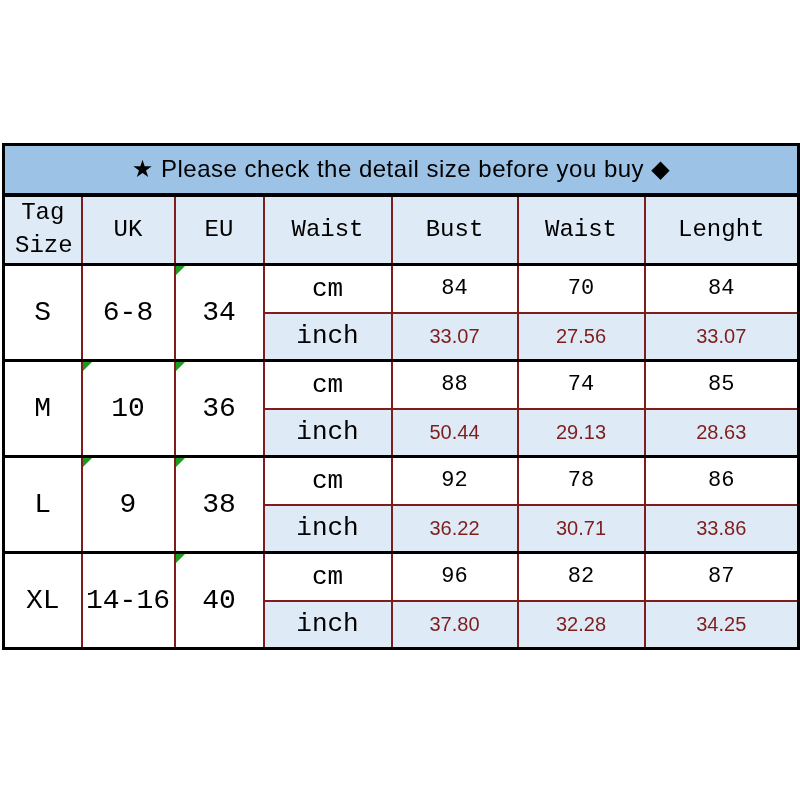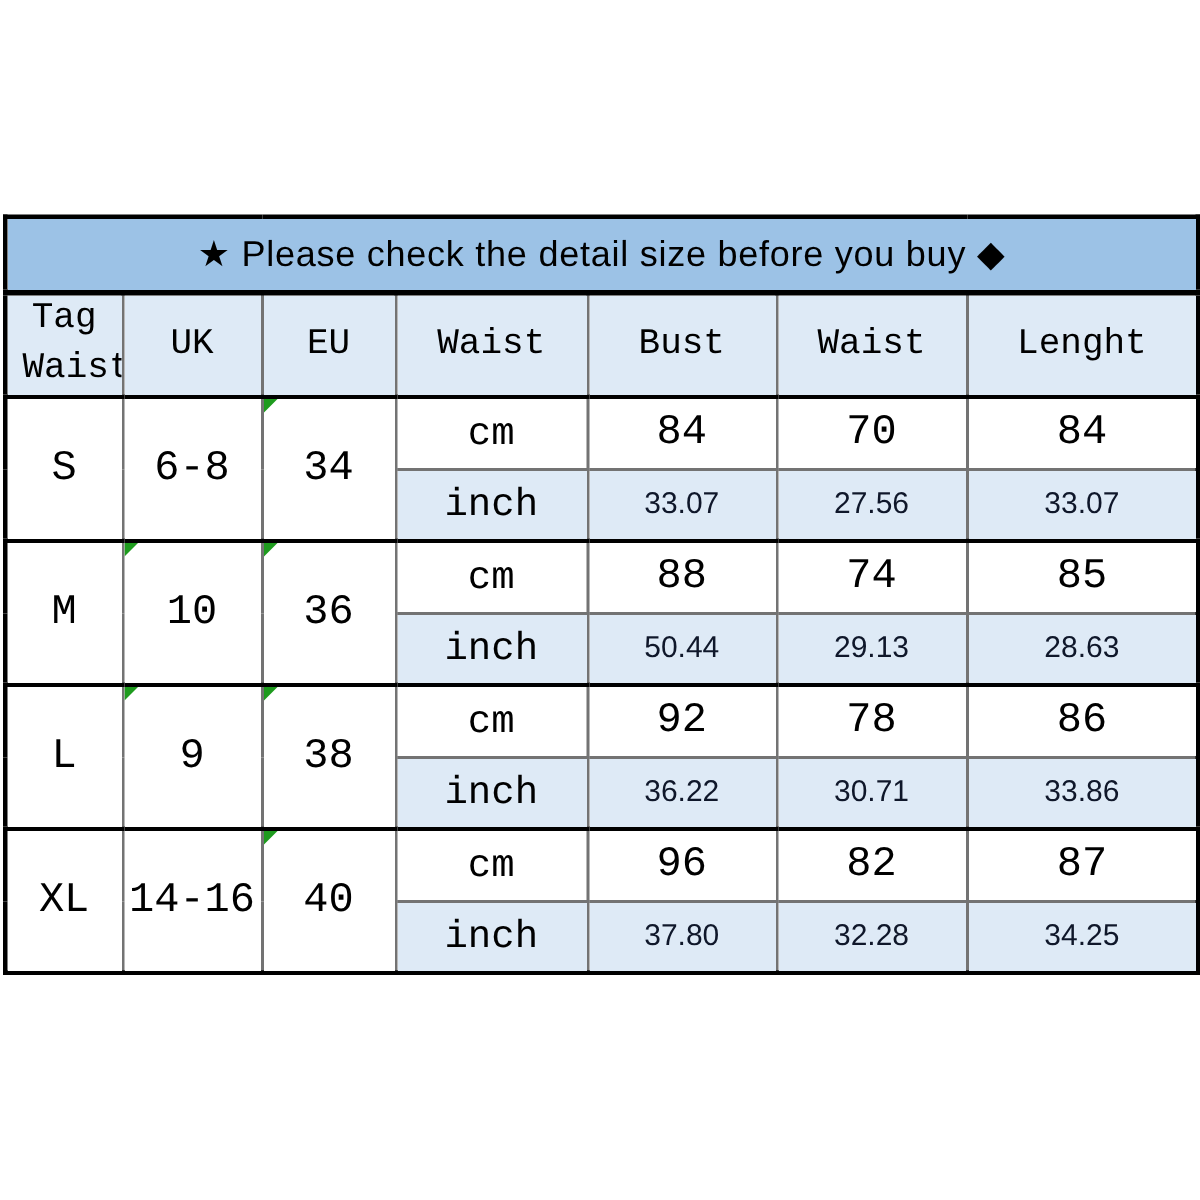--- a/index.html
+++ b/index.html
@@ -13,21 +13,21 @@
   }
   table.size-chart {
     position:absolute;
     top:143px; left:2px;
     width:795px;
     border-collapse:collapse;
     table-layout:fixed;
     border:3px solid #000;
   }
   td {
-    border:2px solid #737373;
+    border:2px solid #7f1d1d;
     text-align:center;
     vertical-align:middle;
     color:#000;
     overflow:hidden;
     position:relative;
   }
   
   tr.banner-row { height:50px; }
   td.banner-cell {
     background:#9CC2E6;
@@ -57,27 +57,27 @@
     font-size:28px;
   }
   td.unit-cell {
     font-family:"Liberation Mono","DejaVu Sans Mono",monospace;
     font-size:26px;
     margin-top:20px;
   }
   td.cm-value {
     background:#ffffff;
     font-family:"Liberation Mono","DejaVu Sans Mono",monospace;
-    font-size:28px;
+    font-size:22px;
   }
   tr.inch-row td { background:#DEEAF6; }
   td.inch-value {
     font-family:"Liberation Sans", sans-serif;
     font-size:20px;
-    color:#0f172a;
+    color:#7f1d1d;
   }
   
   .marker {
     position:absolute;
     top:0; left:0;
     width:0; height:0;
     border-top:9px solid #1E9B1E;
     border-right:9px solid transparent;
   }
 </style>
@@ -95,21 +95,21 @@
         <col style="width:127px">
       <col style="width:154px">
     </colgroup>
 
     <tbody>
         <tr class="banner-row">
       <td class="banner-cell" colspan="7">★ Please check the detail size before you buy ◆</td>
     </tr>
 
     <tr class="header-row">
-      <td class="tag-size-header">Tag Waist</td>
+      <td class="tag-size-header">Tag Size</td>
       <td>UK</td>
       <td>EU</td>
       <td>Waist</td>
       <td>Bust</td>
       <td>Waist</td>
       <td>Lenght</td>
     </tr>
 
     <tr class="cm-row group-start">
       <td class="merged-cell" rowspan="2">S</td>

